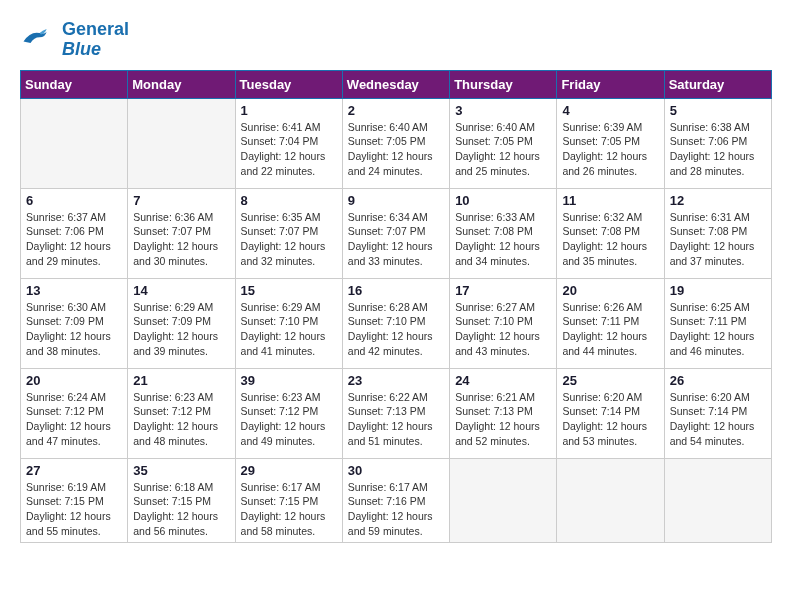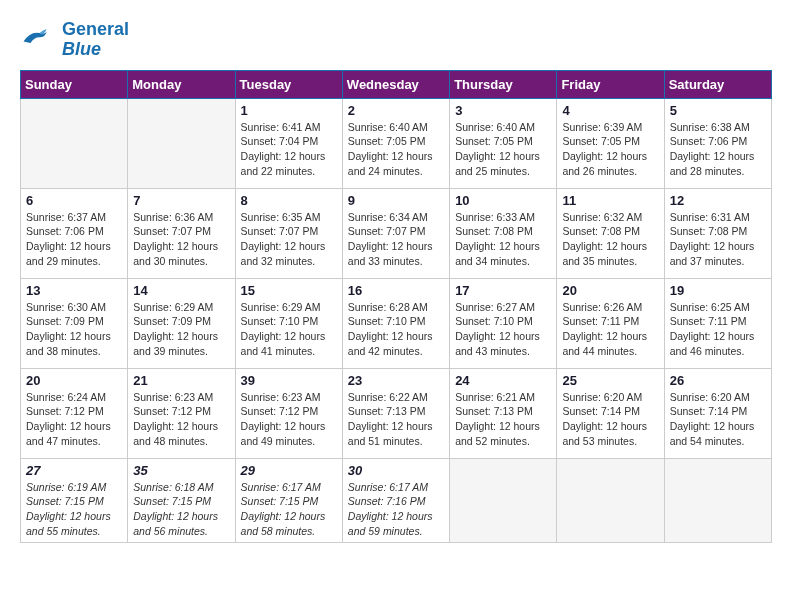--- a/index.html
+++ b/index.html
@@ -77,21 +77,20 @@
       color: #1a1a2e;
       margin-bottom: 2px;
     }
     .day-info {
       color: #333;
       line-height: 1.4;
       font-size: 10.5px;
     }
     .calendar tr:last-child td {
       height: 80px;
-      font-style: italic;
     }
   </style>
 </head>
 <body>
 
 <div class="header">
   <div class="logo">
     <div>
       <svg class="logo-bird" viewBox="0 0 40 30" xmlns="http://www.w3.org/2000/svg">
         <path d="M5 20 Q15 5 28 8 Q35 10 38 6 Q36 14 28 14 Q20 14 15 22 Z" fill="#1a6faf"></path>

